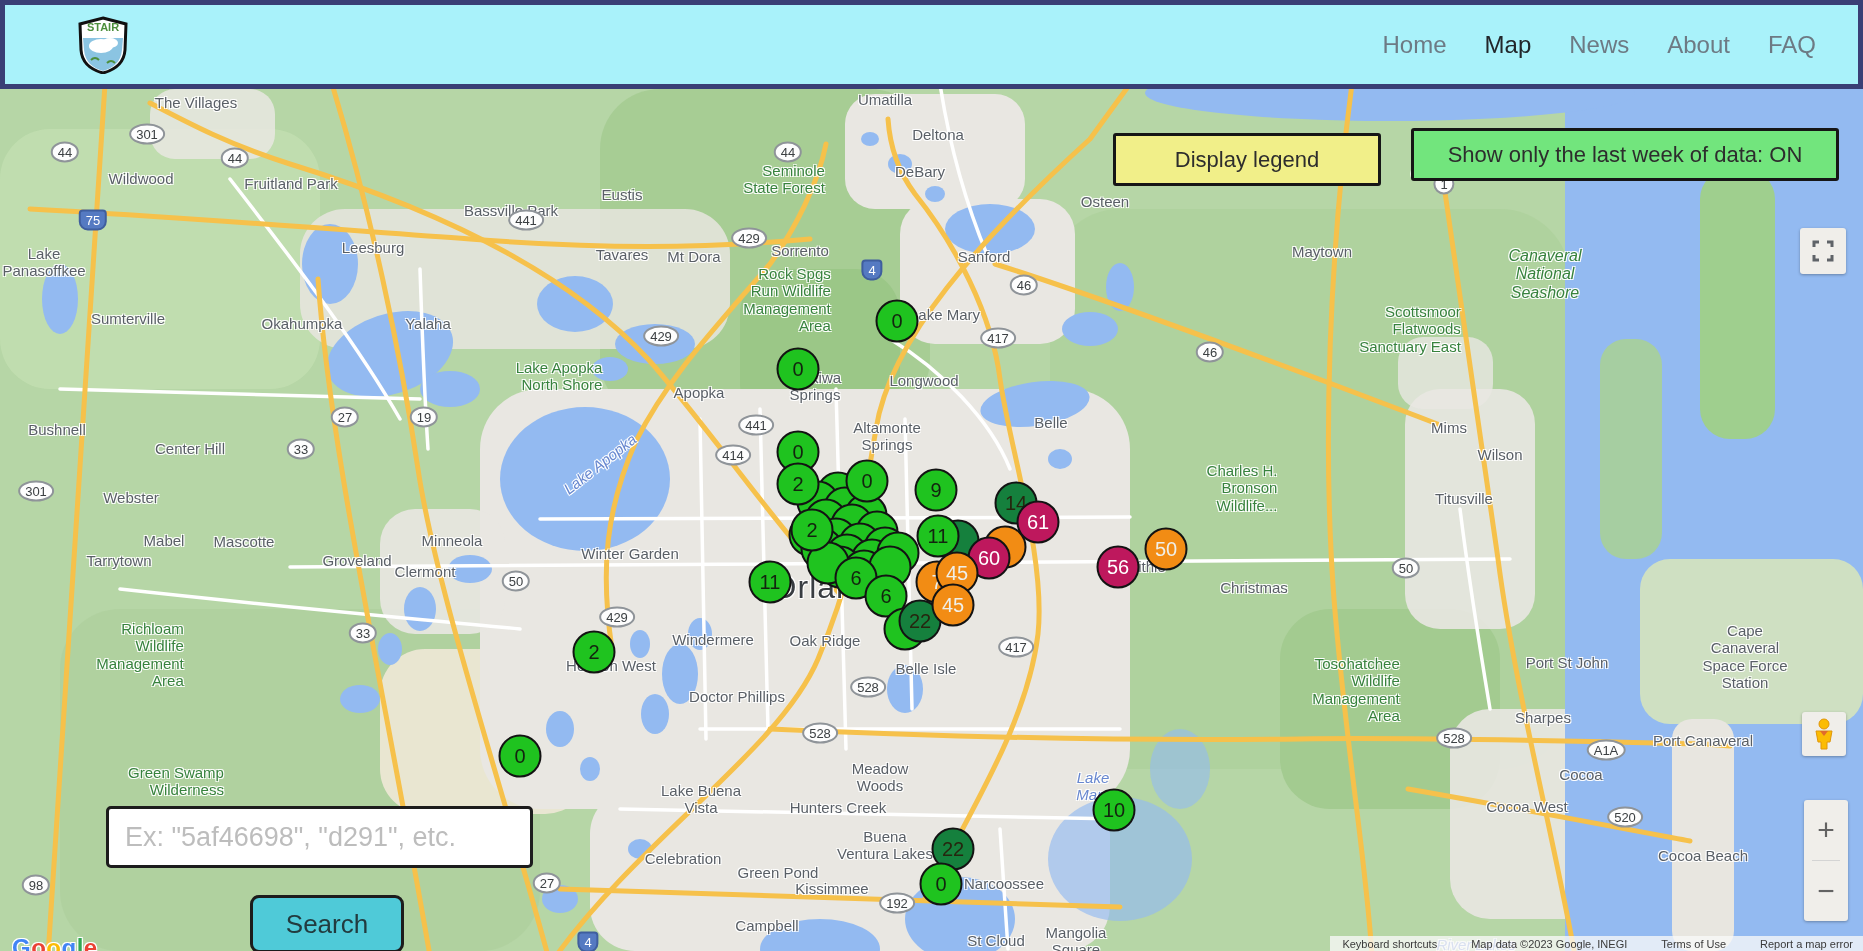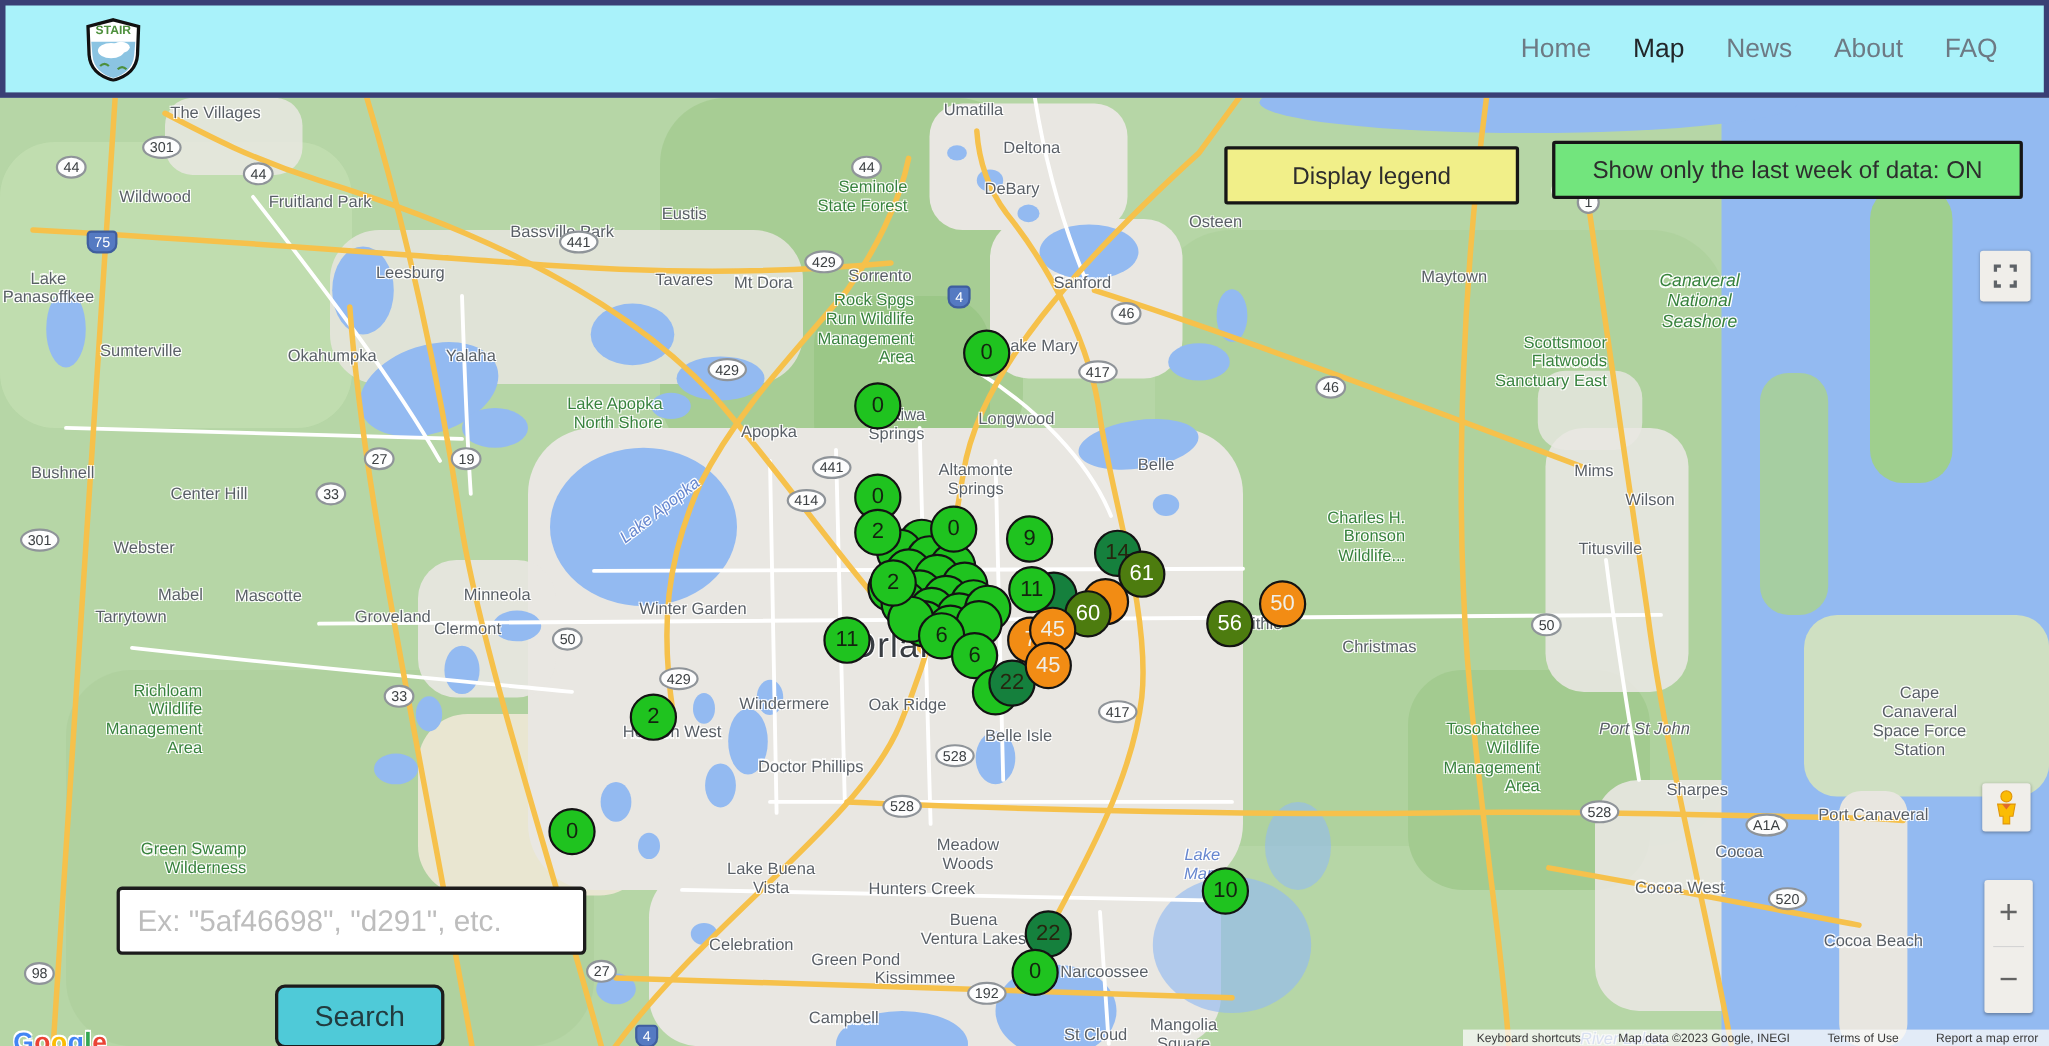--- a/index.html
+++ b/index.html
@@ -33,21 +33,21 @@
   .shield{position:absolute;transform:translate(-50%,-50%);background:#fdfdfd;border:2px solid #8f9499;border-radius:50%;
     min-width:16px;padding:2px 5px;font-size:13px;color:#3c4043;text-align:center;line-height:1;box-sizing:border-box;}
   .shield.i{background:#557ac2;color:#fff;border:2px solid #3f5e9e;border-radius:4px 4px 9px 9px;}
 
   
   .marker{position:absolute;width:43px;height:43px;box-sizing:border-box;border-radius:50%;border:2px solid #131313;
     transform:translate(-50%,-50%);display:flex;align-items:center;justify-content:center;font-size:20px;cursor:pointer;}
   .marker.g{background:#1fc31f;color:#13240f;}
   .marker.y{background:#15803d;color:#26260f;}
   .marker.o{background:#f28c14;color:#efefe9;}
-  .marker.r{background:#4d7c0f;color:#fff;}
+  .marker.r{background:#be185d;color:#fff;}
 
   
   .map-btn{position:absolute;box-sizing:border-box;border:3px solid #161616;border-radius:3px;
     display:flex;align-items:center;justify-content:center;font-size:22px;color:#2d2d2d;cursor:pointer;margin-top:20px;}
   #legend-btn{left:1113px;top:24px;width:268px;height:53px;background:#f1ef89;}
   #week-btn{left:1411px;top:19px;width:428px;height:53px;background:#72e57d;}
 
   #locate-label{position:absolute;left:160px;top:667px;font-size:26px;font-weight:700;color:#1d1d1d;}
   #uid-input{position:absolute;left:106px;top:717px;width:427px;height:62px;box-sizing:border-box;border:3px solid #1c1c1c;
     border-radius:5px;font-size:27px;padding:0 16px;color:#333;font-family:"Liberation Sans",sans-serif;background:#fff;}
@@ -261,21 +261,21 @@
         <div class="mlabel k-c" style="left: 737px; top: 608px;">Doctor Phillips</div>
         <div class="mlabel k-c" style="left: 825px; top: 552px; text-align: center;">Oak Ridge</div>
         <div class="mlabel k-c" style="left: 926px; top: 580px;">Belle Isle</div>
         <div class="mlabel k-b" style="left: 832px; top: 498px;">Orlando</div>
         <div class="mlabel k-c" style="left: 1147px; top: 478px;">Bithlo</div>
         <div class="mlabel k-c" style="left: 1254px; top: 499px;">Christmas</div>
         <div class="mlabel k-f" style="left: 1356px; top: 600px;">Tosohatchee
 Wildlife
 Management
 Area</div>
-        <div class="mlabel k-c" style="left: 1495px; top: 574px; font-style: italic;">Port St John</div>
+        <div class="mlabel k-c" style="left: 1567px; top: 574px;">Port St John</div>
         <div class="mlabel k-c" style="left: 1543px; top: 629px;">Sharpes</div>
         <div class="mlabel k-c" style="left: 1703px; top: 652px;">Port Canaveral</div>
         <div class="mlabel k-c" style="left: 1581px; top: 686px;">Cocoa</div>
         <div class="mlabel k-c" style="left: 1527px; top: 718px;">Cocoa West</div>
         <div class="mlabel k-c" style="left: 1703px; top: 767px;">Cocoa Beach</div>
         <div class="mlabel k-c" style="left: 1745px; top: 567px;">Cape
 Canaveral
 Space Force
 Station</div>
         <div class="mlabel k-c" style="left: 880px; top: 688px;">Meadow

